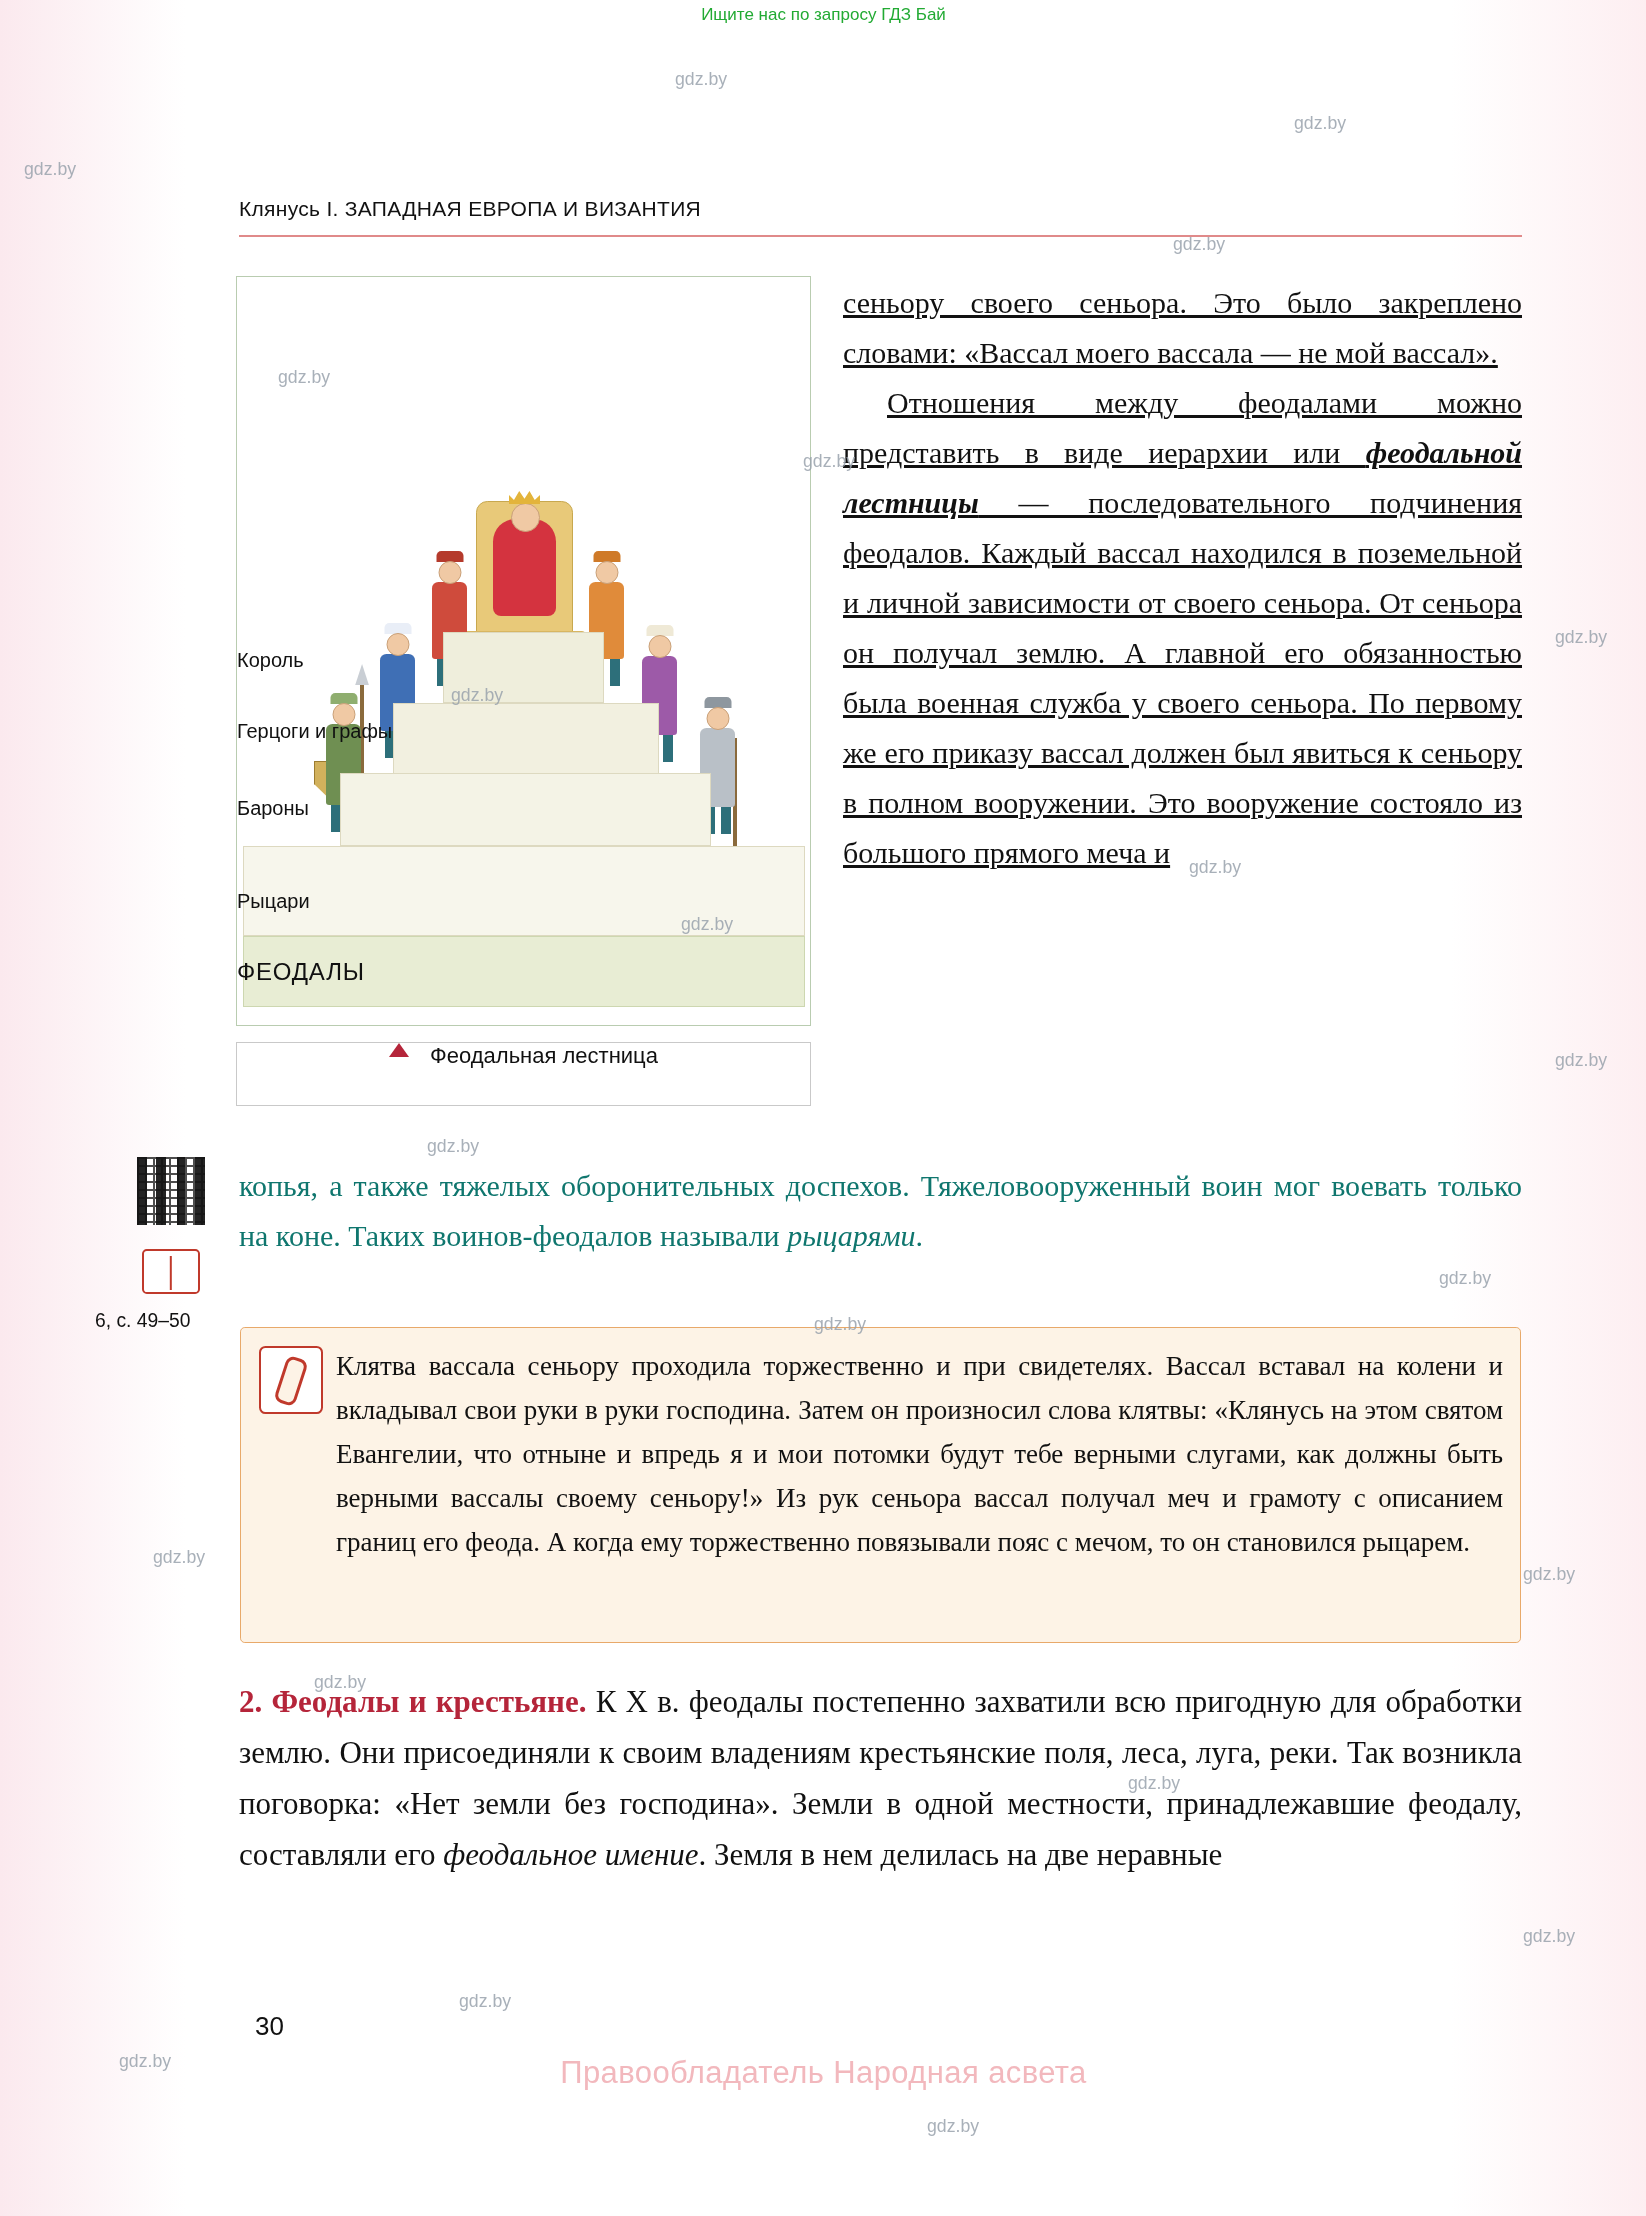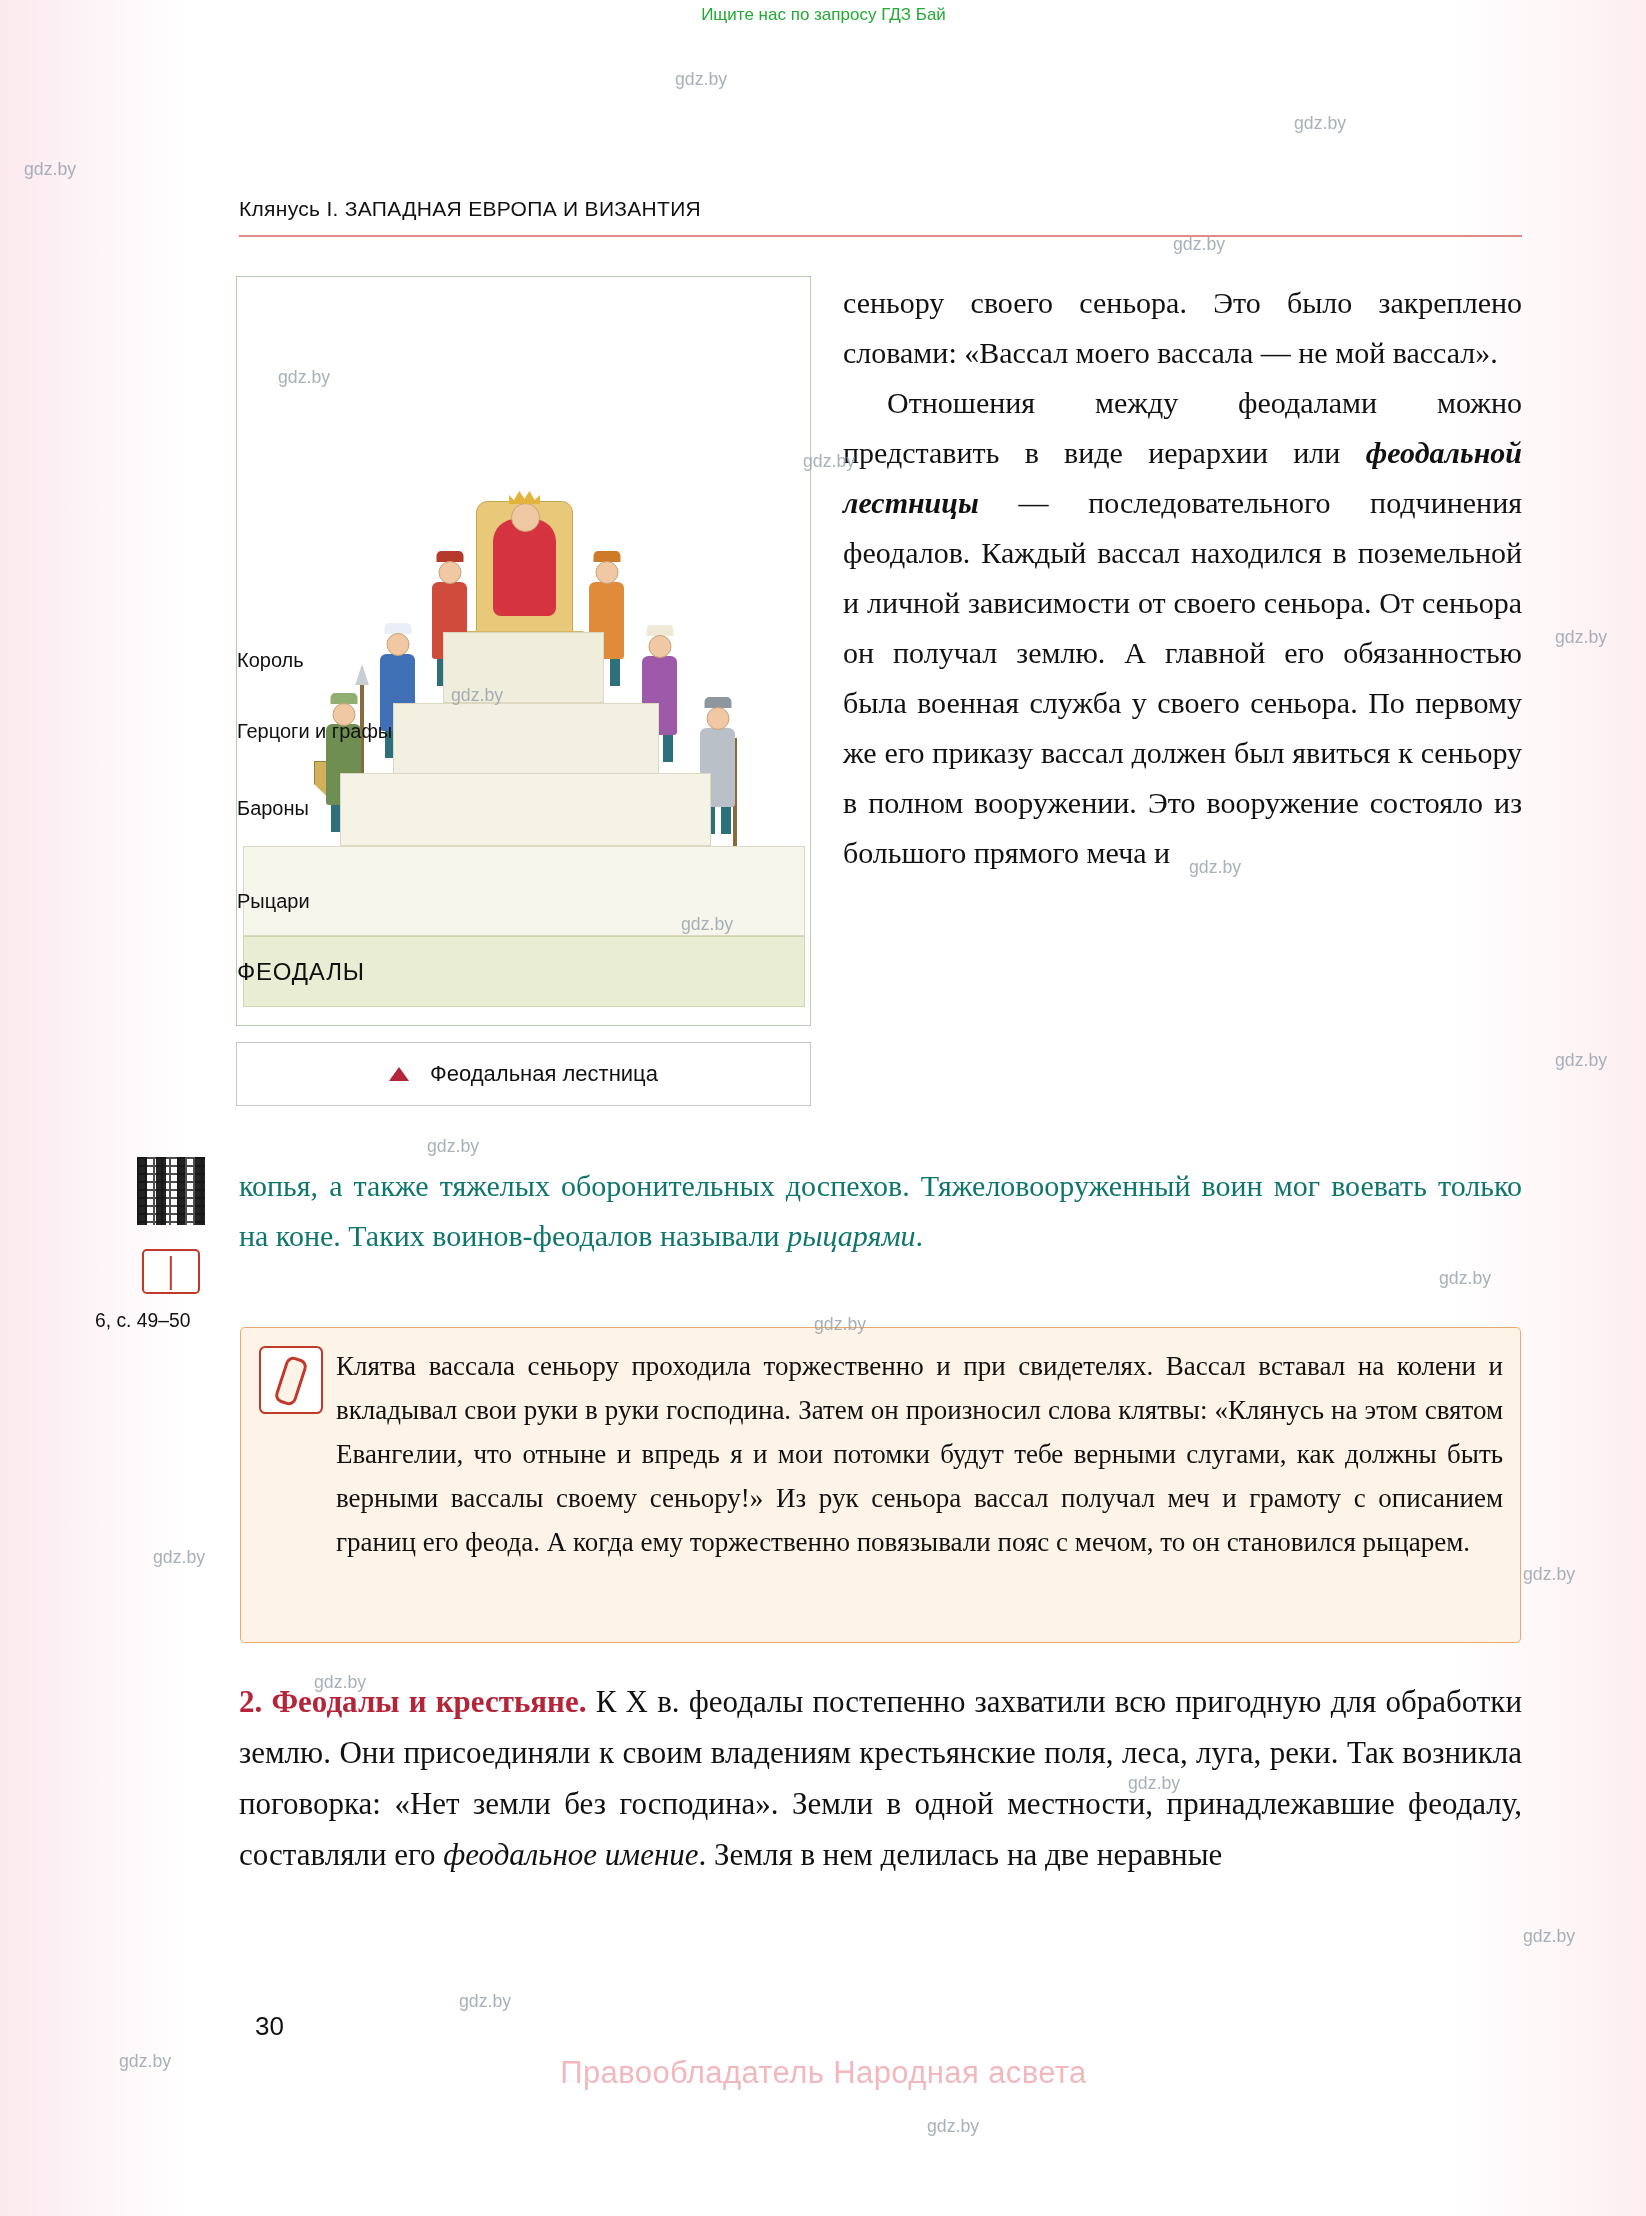--- a/index.html
+++ b/index.html
@@ -215,21 +215,21 @@
     top: 1042px;
     width: 575px;
     height: 64px;
     border: 1.6px solid #c9c9c9;
     background: #ffffff;
     box-sizing: border-box;
   }
   .caption-inner {
     position: absolute;
     left: 0; top: 0; right: 0; bottom: 0;
-    display: flex; align-items: center; justify-content: center;
+    display: flex; justify-content: center;
     gap: 21px;
     font-family: "Liberation Sans", sans-serif;
     font-size: 22px;
     color: #111;
   }
   .tri-marker {
     width: 0; height: 0;
     border-left: 10.5px solid transparent;
     border-right: 10.5px solid transparent;
     border-bottom: 14.5px solid #b5253a;
@@ -239,20 +239,21 @@
   .col-right {
     position: absolute;
     left: 843px;
     top: 278px;
     width: 679px;
     font-size: 30px;
     line-height: 50px;
     text-align: justify;
     text-justify: inter-word;
     color: #111;
+    text-decoration: underline;
   }
   .col-right p { margin: 0; }
   .indent { text-indent: 44px; }
   .it { font-style: italic; font-weight: 700; }
 
   
   .full-par {
     position: absolute;
     left: 239px;
     top: 1161px;

